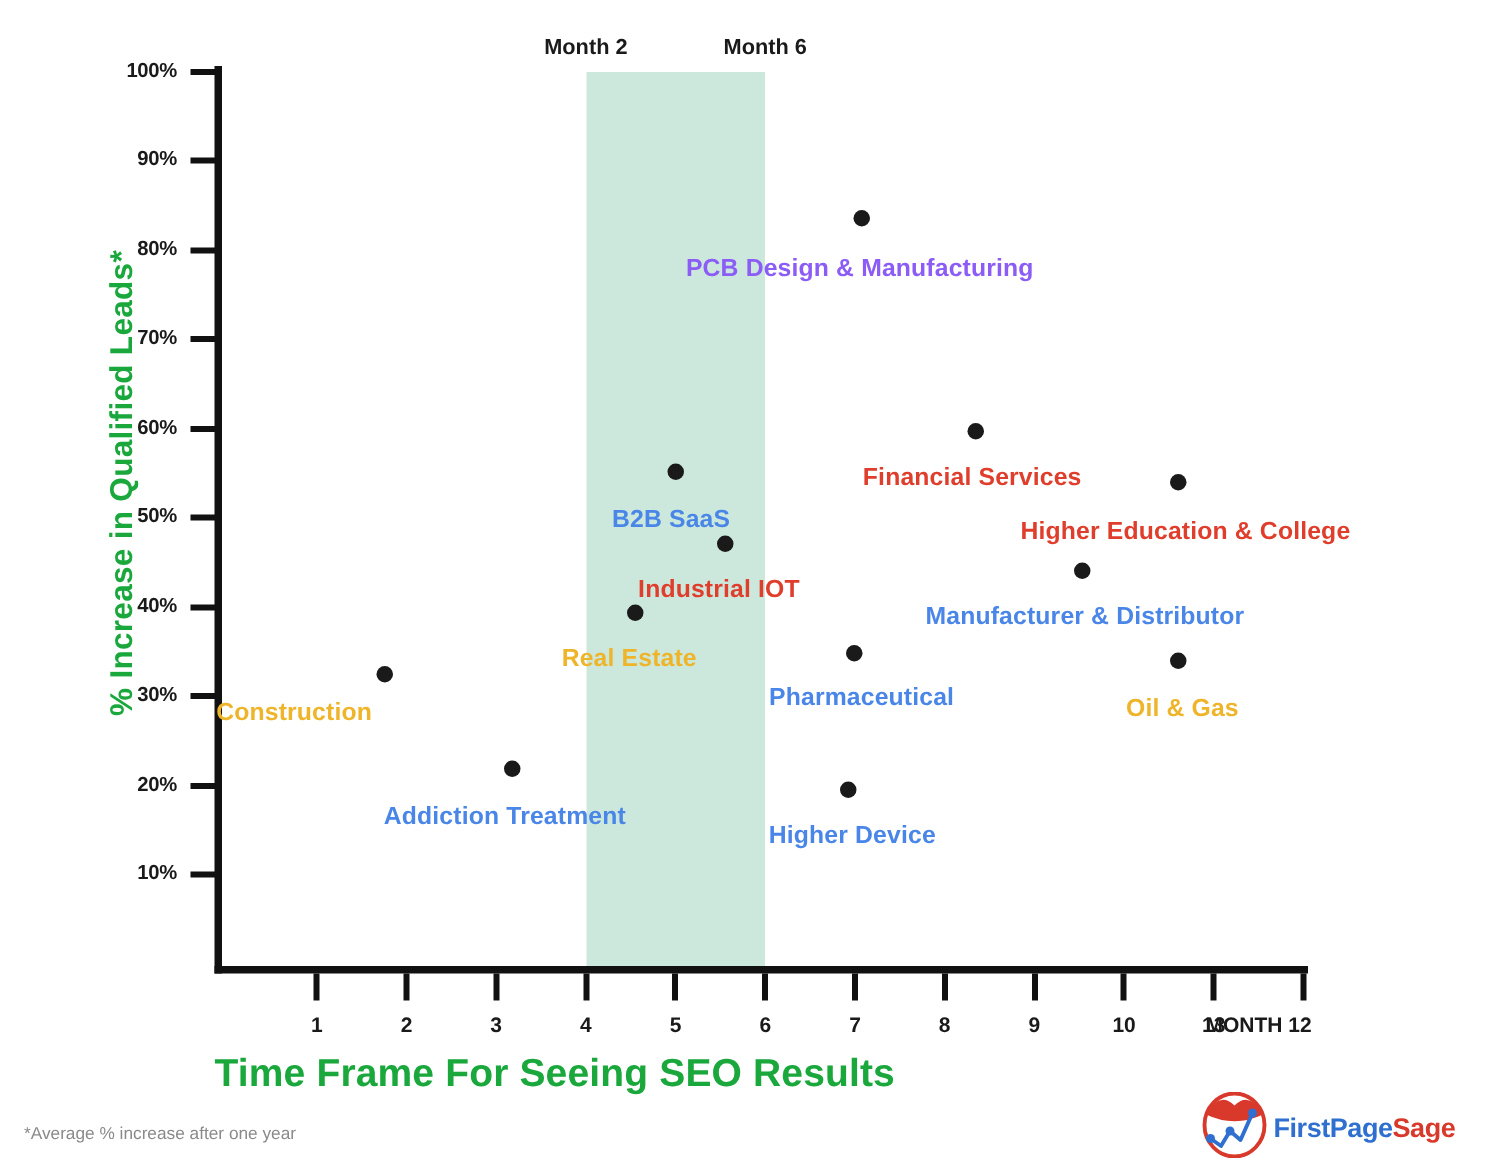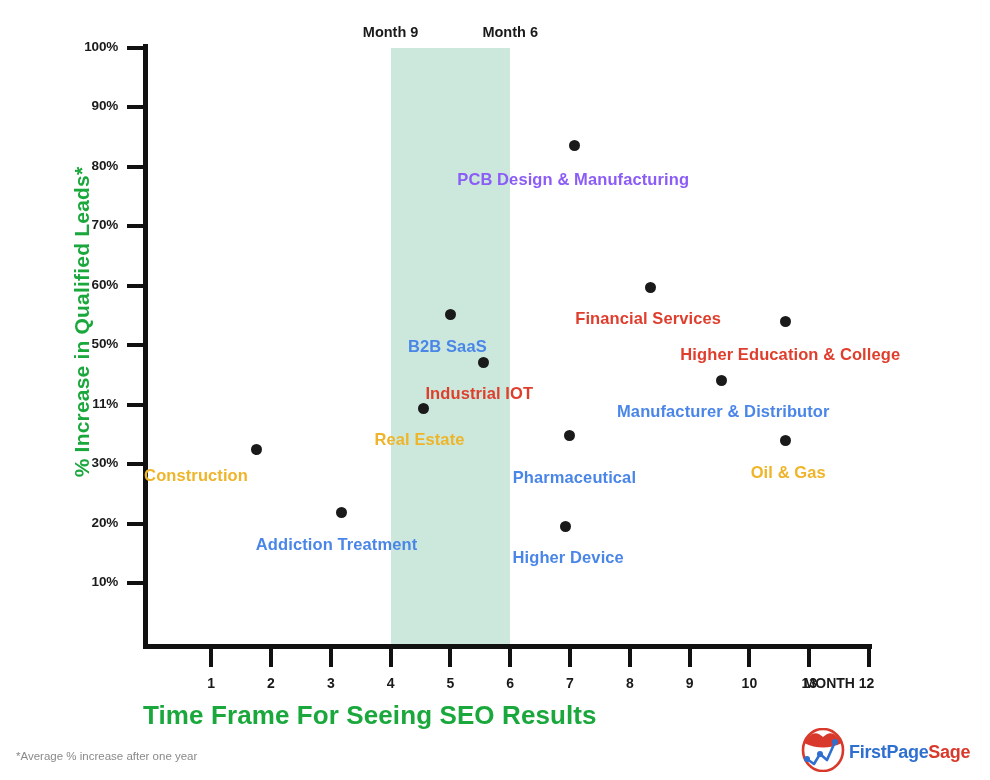--- a/index.html
+++ b/index.html
@@ -161,35 +161,35 @@
   .wm-first { color: #2f6fd0; }
   .wm-page  { color: #2f6fd0; }
   .wm-sage  { color: #d8392b; }
 </style>
 </head>
 <body>
 
 <div id="chart-root">
 
   <div id="highlight-band" style="left: 390.6px; width: 119.6px; top: 48px; height: 598px; background: rgb(201, 231, 218);"></div>
-  <div class="band-label" id="band-label-start" style="left: 390.6px; top: 24px;">Month 9</div>
+  <div class="band-label" id="band-label-start" style="left: 390.6px; top: 24px;">Month 2</div>
   <div class="band-label" id="band-label-end" style="left: 510.2px; top: 24px;">Month 6</div>
 
   <div class="axis-line" id="y-axis-line"></div>
   <div class="axis-line" id="x-axis-line"></div>
 
   <div id="y-ticks">
       <div class="y-tick" style="top: 581px;"></div>
       <div class="y-tick-label" style="top: 574px;">10%</div>
       <div class="y-tick" style="top: 521.5px;"></div>
       <div class="y-tick-label" style="top: 514.5px;">20%</div>
       <div class="y-tick" style="top: 462px;"></div>
       <div class="y-tick-label" style="top: 455px;">30%</div>
       <div class="y-tick" style="top: 402.5px;"></div>
-      <div class="y-tick-label" style="top: 395.5px;">11%</div>
+      <div class="y-tick-label" style="top: 395.5px;">40%</div>
       <div class="y-tick" style="top: 343px;"></div>
       <div class="y-tick-label" style="top: 336px;">50%</div>
       <div class="y-tick" style="top: 283.5px;"></div>
       <div class="y-tick-label" style="top: 276.5px;">60%</div>
       <div class="y-tick" style="top: 224px;"></div>
       <div class="y-tick-label" style="top: 217px;">70%</div>
       <div class="y-tick" style="top: 164.5px;"></div>
       <div class="y-tick-label" style="top: 157.5px;">80%</div>
       <div class="y-tick" style="top: 105px;"></div>
       <div class="y-tick-label" style="top: 98px;">90%</div>
@@ -233,21 +233,21 @@
       <div class="data-label" style="color: rgb(74, 134, 232); top: 534.79px; left: 336.564px; transform: translateX(-50%);">Addiction Treatment</div>
       <div class="data-dot" title="Real Estate" style="left: 423.49px; top: 408.665px;"></div>
       <div class="data-label" style="color: rgb(239, 181, 42); top: 429.665px; left: 419.49px; transform: translateX(-50%);">Real Estate</div>
       <div class="data-dot" title="B2B SaaS" style="left: 450.4px; top: 314.06px;"></div>
       <div class="data-label" style="color: rgb(74, 134, 232); top: 337.06px; left: 447.4px; transform: translateX(-50%);">B2B SaaS</div>
       <div class="data-dot" title="Industrial IOT" style="left: 483.29px; top: 362.255px;"></div>
       <div class="data-label" style="color: rgb(224, 62, 45); top: 384.255px; left: 479.29px; transform: translateX(-50%);">Industrial IOT</div>
       <div class="data-dot" title="Medical Device" style="left: 565.216px; top: 526.475px;"></div>
       <div class="data-label" style="color: rgb(74, 134, 232); top: 548.475px; left: 568.216px; transform: translateX(-50%);">Higher Device</div>
       <div class="data-dot" title="Pharmaceutical" style="left: 569.402px; top: 435.44px;"></div>
-      <div class="data-label" style="color: rgb(74, 134, 232); top: 456.44px; left: 574.402px; transform: translateX(-50%); margin-top: 12px;">Pharmaceutical</div>
+      <div class="data-label" style="color: rgb(74, 134, 232); top: 456.44px; left: 574.402px; transform: translateX(-50%);">Pharmaceutical</div>
       <div class="data-dot" title="PCB Design &amp; Manufacturing" style="left: 574.186px; top: 145.675px;"></div>
       <div class="data-label" style="color: #8b5cf6; top: 169.675px; left: 573.186px; transform: translateX(-50%);">PCB Design &amp; Manufacturing</div>
       <div class="data-dot" title="Financial Services" style="left: 650.132px; top: 287.285px;"></div>
       <div class="data-label" style="color: rgb(224, 62, 45); top: 309.285px; left: 648.132px; transform: translateX(-50%);">Financial Services</div>
       <div class="data-dot" title="Manufacturer &amp; Distributor" style="left: 721.294px; top: 380.105px;"></div>
       <div class="data-label" style="color: rgb(74, 134, 232); top: 402.105px; left: 723.294px; transform: translateX(-50%);">Manufacturer &amp; Distributor</div>
       <div class="data-dot" title="Oil &amp; Gas" style="left: 785.28px; top: 440.795px;"></div>
       <div class="data-label" style="color: rgb(239, 181, 42); top: 462.795px; left: 788.28px; transform: translateX(-50%);">Oil &amp; Gas</div>
       <div class="data-dot" title="Higher Education &amp; College" style="left: 785.28px; top: 321.2px;"></div>
       <div class="data-label" style="color: rgb(224, 62, 45); top: 345.2px; left: 790.28px; transform: translateX(-50%);">Higher Education &amp; College</div>

